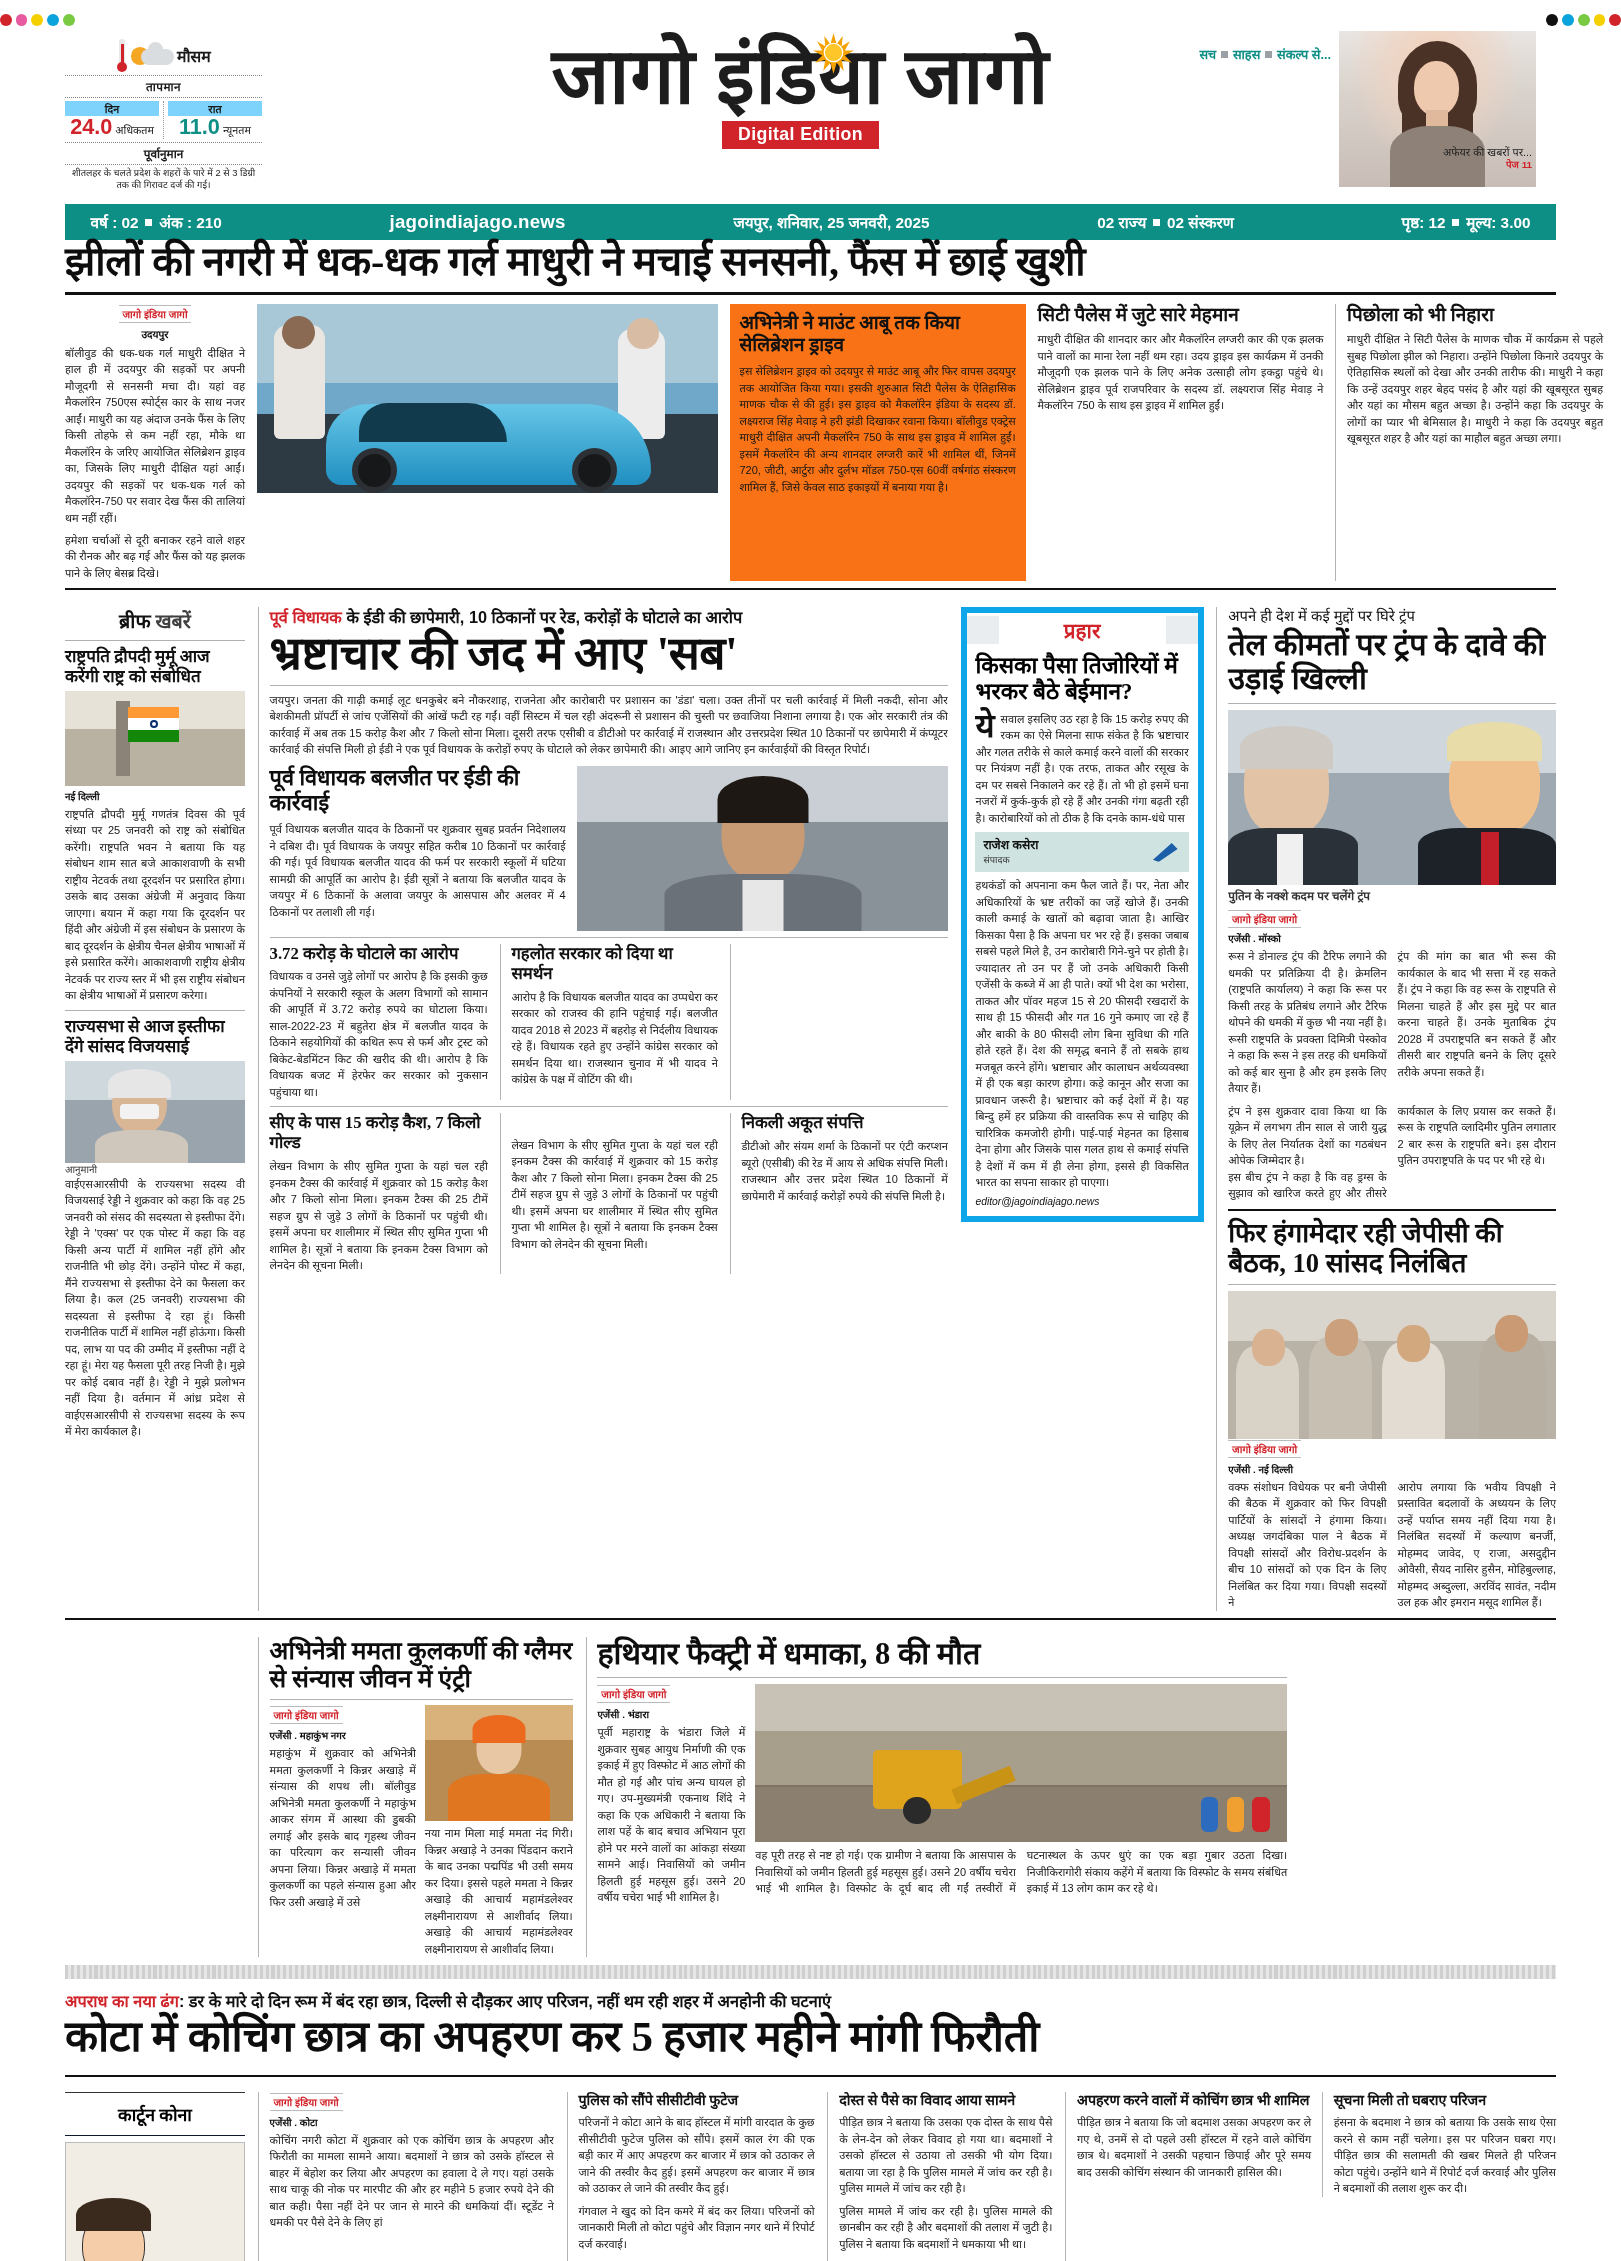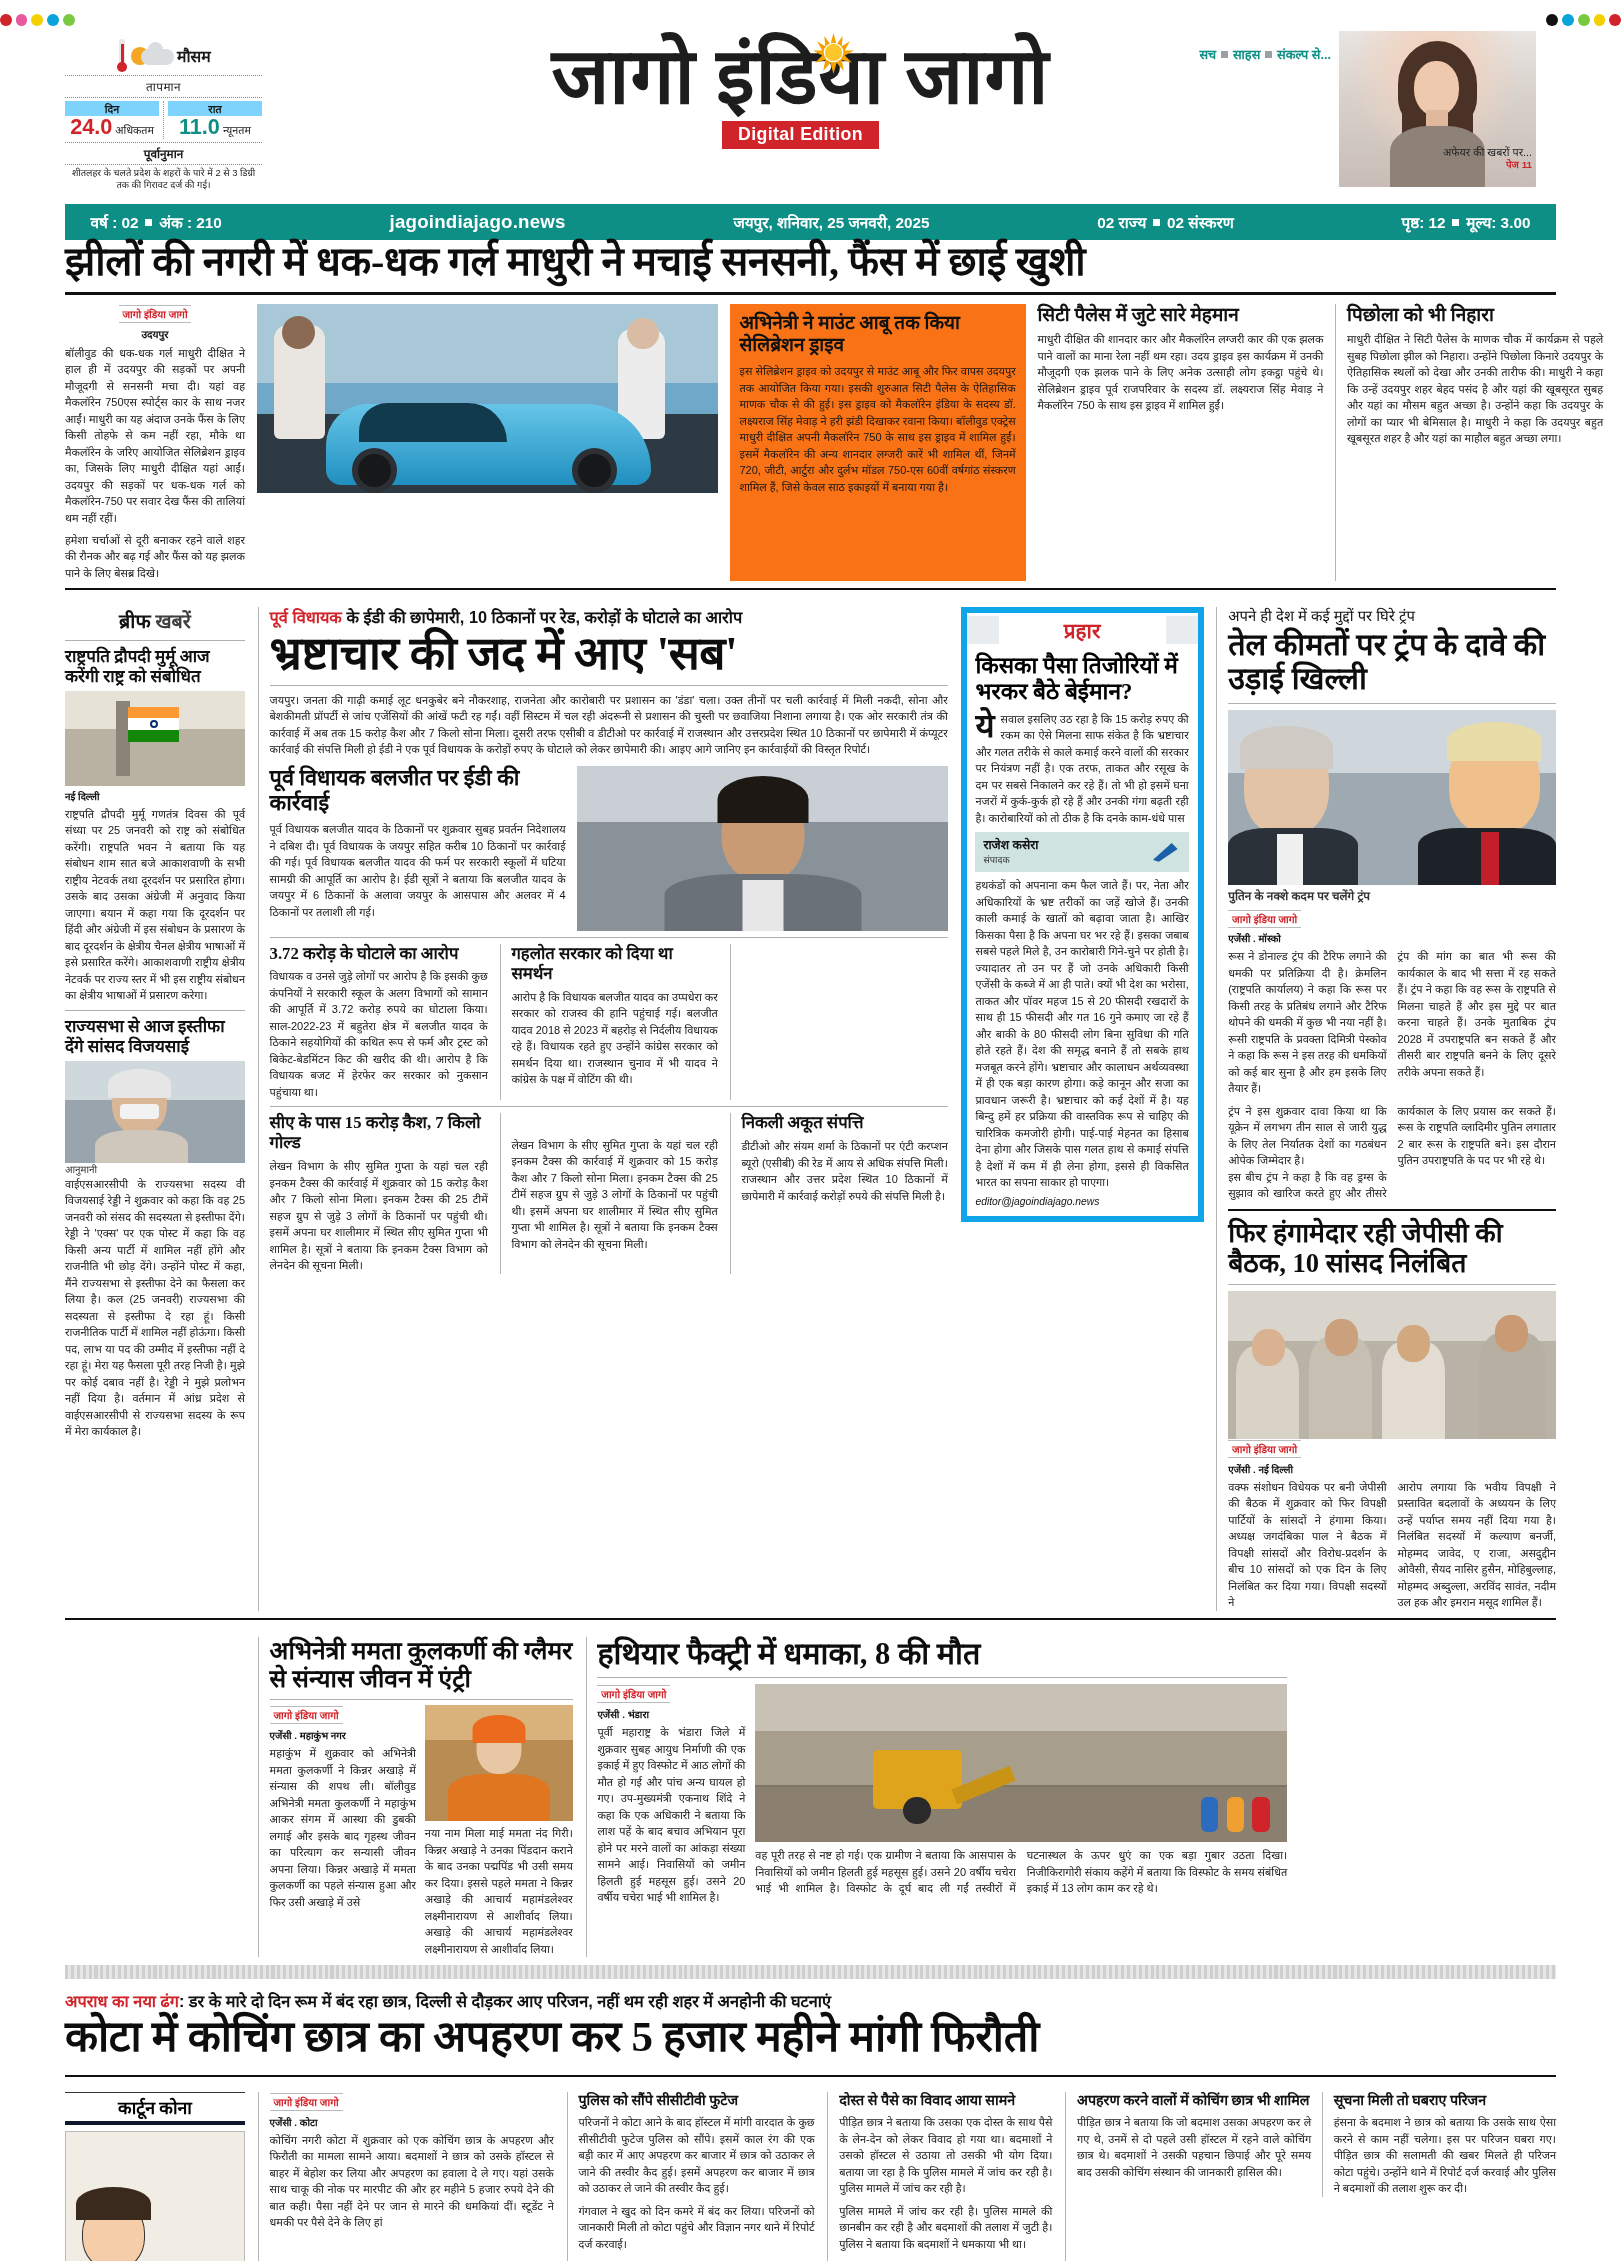--- a/index.html
+++ b/index.html
@@ -35,21 +35,21 @@
   .weatherbox { padding-top: 7.9px; text-align:center; font-size:10.8px; color:#1a1a1a; }
   .weather-title { display:flex; align-items:center; justify-content:center; gap:3px; font-weight:bold; font-size:15.8px; }
   .thermo { position:relative; width:11.8px; height:33px; }
   .thermo .tube { position:absolute; left:3px; top:0; width:5.9px; height:25.6px; background:#e8e8e8; border-radius:3px; }
   .thermo .merc { position:absolute; left:4.4px; top:4.9px; width:3px; height:20.7px; background:#d1232a; }
   .thermo .bulb { position:absolute; left:1px; bottom:0; width:9.9px; height:9.9px; border-radius:50%; background:#d1232a; }
   .sunicon { width:17.7px; height:17.7px; border-radius:50%; background:#f5a623; position:relative; }
   .cloudicon { width:33px; height:15.8px; background:#d9dde0; border-radius:8.9px; position:relative; margin-left:-7.9px; }
   .cloudicon:before { content:''; position:absolute; left:6.9px; top:-6.9px; width:14.8px; height:14.8px; border-radius:50%; background:#d9dde0; }
   .dashrule { border-top:1px dotted #888; margin:3px 0 2px 0; }
-  .tapman { font-size:11.8px; font-weight:normal; letter-spacing:0.5px; }
+  .tapman { font-size:11.8px; font-weight:bold; letter-spacing:0.5px; }
   .temps { display:flex; justify-content:space-between; gap:3.9px; margin-top:3px; }
   .tempcell { flex:1; }
   .tempcell .lbl { background:#7dd3fc; font-size:10.8px; font-weight:bold; display:block; }
   .tempcell .val { font-size:21.7px; font-weight:bold; line-height:1.05; }
   .tempcell.day .val { color:#d1232a; }
   .tempcell.night .val { color:#0e8f86; }
   .tempcell .sub { font-size:10.8px; }
   .tdivider { width:1px; border-left:1px dotted #999; }
   .purva { font-size:11.8px; font-weight:bold; margin-top:2px; }
   .forecast { font-size:9.4px; line-height:1.22; color:#222; margin-top:2px; }
@@ -149,21 +149,21 @@
   .ph-parl { background:linear-gradient(#dad5cc 0 34%, #b9b2a6 34% 100%); }
   .ph-man { background:linear-gradient(#c9cfd4 0 34%, #8a9299 34% 100%); }
   .ph-lady { background:linear-gradient(#d8b27a 0 30%, #b88c52 30% 100%); }
   .ph-cartoon { background:#f2ede4; }
   .ph-flag { background:linear-gradient(#e7e2d8 0 40%, #b9b2a3 40% 100%); }
   .ph-modi { background:linear-gradient(#cfd8dd 0 38%, #9aa4ac 38% 100%); }
 
   .bottomsec { display:grid; grid-template-columns:180px 315px 242px 1fr 256px; gap:12.8px; padding-top:9.9px; }
   .crimesec { display:grid; grid-template-columns:180px 296px 248px 225px 1fr; gap:12.8px; padding-top:7.9px; }
 
-  .cartoon-title { font-family:"Liberation Serif",serif; font-size:17.7px; font-weight:bold; text-align:center; border-top:1px solid #333; border-bottom:4px solid #0f172a; padding:2px 0; margin-bottom:5.9px;}
+  .cartoon-title { font-family:"Liberation Serif",serif; font-size:17.7px; font-weight:bold; text-align:center; border-top:1px solid #333; border-bottom:1px solid #0f172a; padding:9px 0; margin-bottom:5.9px;}
   .crimeband { background:linear-gradient(to right,#d8d8d8 0 100%); height:13.8px; margin:7.9px 0 3.9px 0;
     background-image: repeating-linear-gradient(90deg,#cfcfcf 0 3px,#e7e7e7 3px 5.9px); }
   .smcap { font-size:9.9px; line-height:1.35; color:#333; }
   .twocol { column-count:2; column-gap:10.8px; }
   .vline { border-left:1px solid #b4b4b4; padding-left:10.8px; }
   .hr-blk { border-top:2px solid #111; margin:6.9px 0; }
   .hr-gray { border-top:1px solid #b0b0b0; margin:5.9px 0; }
 </style>
 </head>
 <body>

